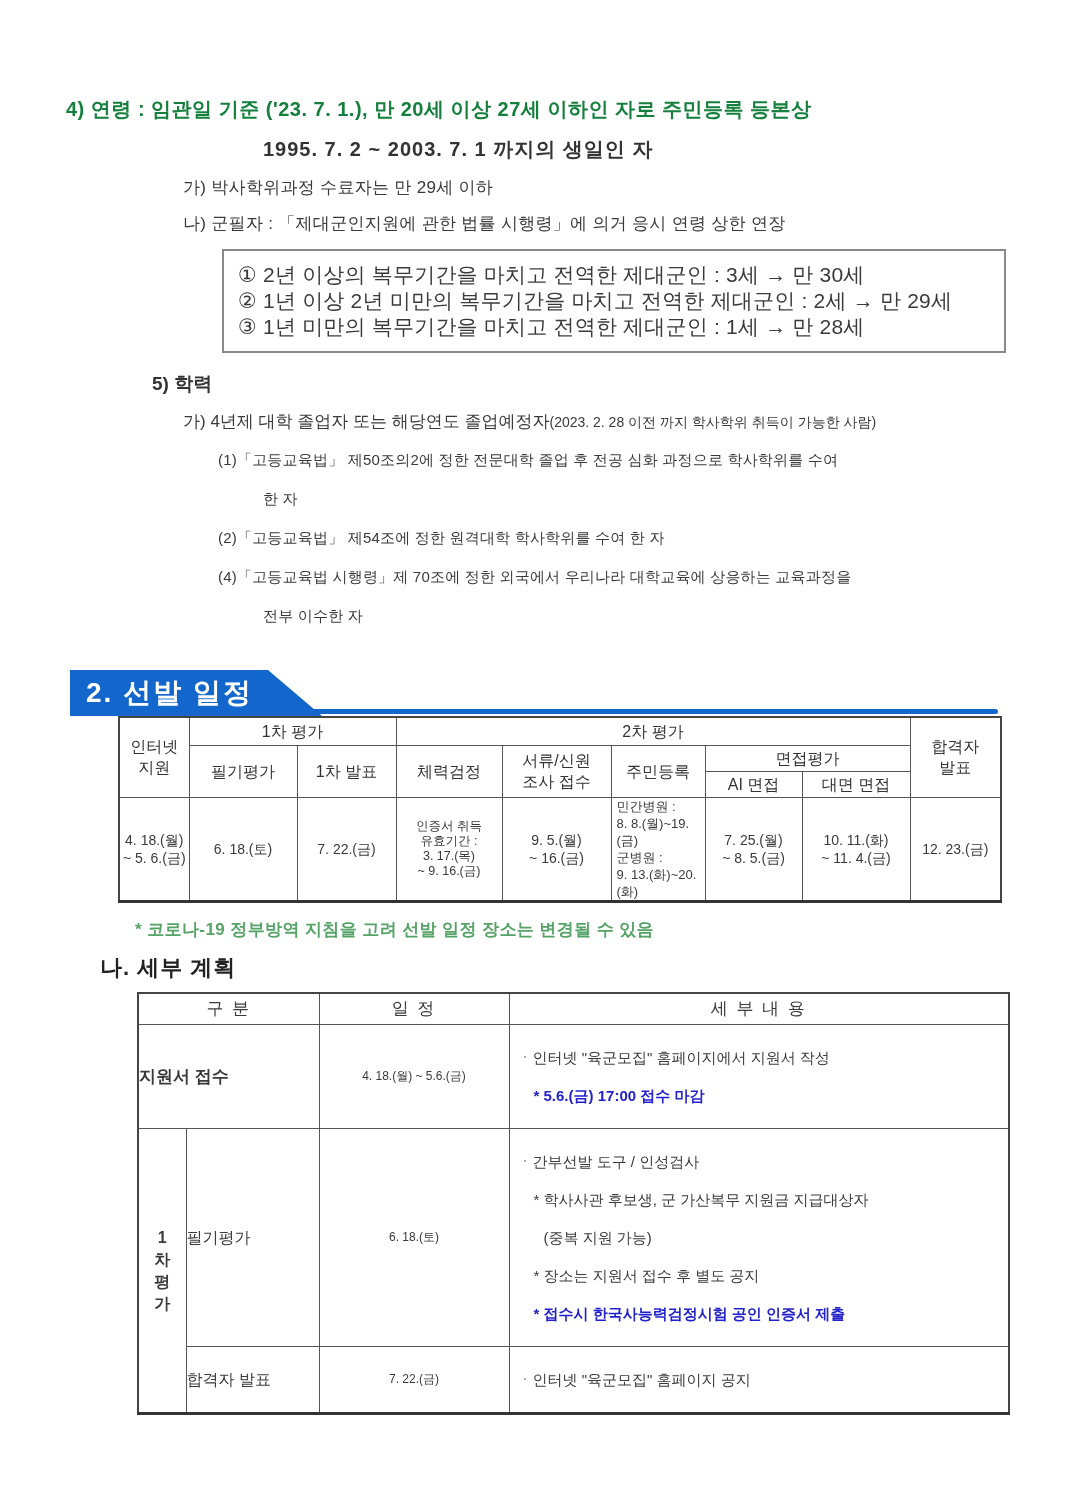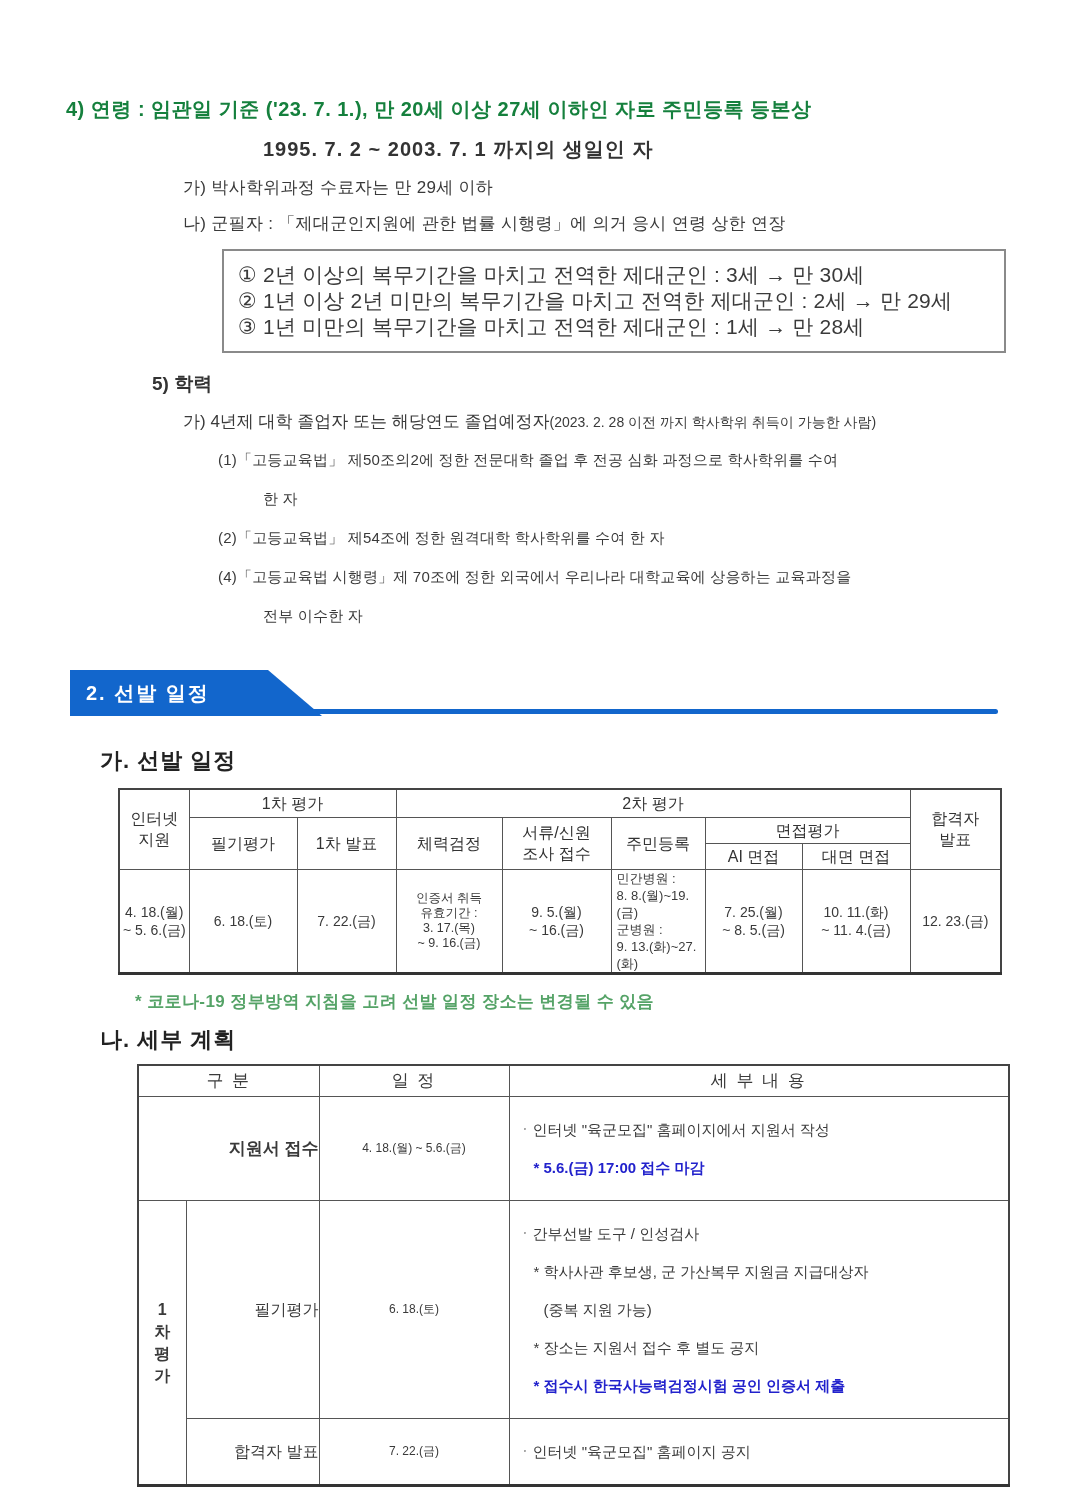--- a/index.html
+++ b/index.html
@@ -65,21 +65,21 @@
     height:5px; background:#1266cc; border-radius:3px;
   }
   .sec-header .bar-shape {
     position:absolute; left:0; top:0;
     width:252px; height:46px;
     background:#1266cc;
     clip-path:polygon(0 0, 198px 0, 252px 100%, 0 100%);
     display:flex; align-items:center;
   }
   .sec-header .bar-title {
-    color:#ffffff; font-size:20px; font-weight:bold;
+    color:#ffffff; font-size:28px; font-weight:bold;
     padding-left:16px; letter-spacing:2px;
   }
 
   .sub-title {
     font-size:22px; font-weight:bold; color:#222; letter-spacing:1px;
   }
   .sub-a { margin:30px 0 12px 100px; }
   .sub-b { margin:8px 0 9px 100px; }
 
   
@@ -112,21 +112,21 @@
   .t2 {
     margin-left:137px; width:871px;
     border:2px solid #444; border-bottom:3px solid #333;
   }
   .t2 th, .t2 td {
     border:1px solid #555;
     vertical-align:middle; color:#3a3a3a;
     white-space:pre-line;
   }
   .t2 th { font-size:17px; font-weight:normal; text-align:center; height:32px; letter-spacing:2px; }
-  .t2 td.c-label { text-align:right; font-size:16px; line-height:20px;padding-left:20px; }
+  .t2 td.c-label { text-align:left; font-size:16px; line-height:20px; }
   .t2 td.c-label.bold { font-weight:bold; font-size:17px; }
   .t2 td.c-group { text-align:center; font-size:16px; font-weight:bold; line-height:22px; }
   .t2 td.c-date { text-align:center; font-size:12px; line-height:21px; }
   .t2 td.c-detail { text-align:left; padding:4px 6px 4px 8px; font-size:15px; line-height:19px; }
   .t2 .r-apply   { height:50px; }
   .t2 .r-written { height:98px; }
   .t2 .r-announce{ height:26px; }
   .dline { padding-left:14px; text-indent:-14px; white-space:normal; }
   .dline.ind  { padding-left:30px; text-indent:-14px; }
   .dline.ind2 { padding-left:40px; text-indent:-14px; }
@@ -160,21 +160,20 @@
     </div>
   </div>
 
   <div class="sec-header">
     <div class="bar-line"></div>
     <div class="bar-shape">
       <span class="bar-title">2. 선발 일정</span>
     </div>
   </div>
 
-  <div class="sub-title sub-a">가. 선발 일정</div>
 
   <table class="t1">
     <colgroup>
       <col style="width:70px">
         <col style="width:108px">
         <col style="width:99px">
       <col style="width:106px">
         <col style="width:109px">
         <col style="width:94px">
       <col style="width:97px">
@@ -210,21 +209,21 @@
       <td>7. 22.(금)</td>
       <td class="tiny">인증서 취득
 유효기간 :
 3. 17.(목)
 ~ 9. 16.(금)</td>
       <td>9. 5.(월)
 ~ 16.(금)</td>
       <td class="leftcell">민간병원 :
 8. 8.(월)~19.(금)
 군병원 :
-9. 13.(화)~27.(화)</td>
+9. 13.(화)~20.(화)</td>
       <td>7. 25.(월)
 ~ 8. 5.(금)</td>
       <td>10. 11.(화)
 ~ 11. 4.(금)</td>
       <td>12. 23.(금)</td>
     </tr>
   </tbody>
     </table>
 
   <div class="green-note">* 코로나-19 정부방역 지침을 고려 선발 일정 장소는 변경될 수 있음</div>

